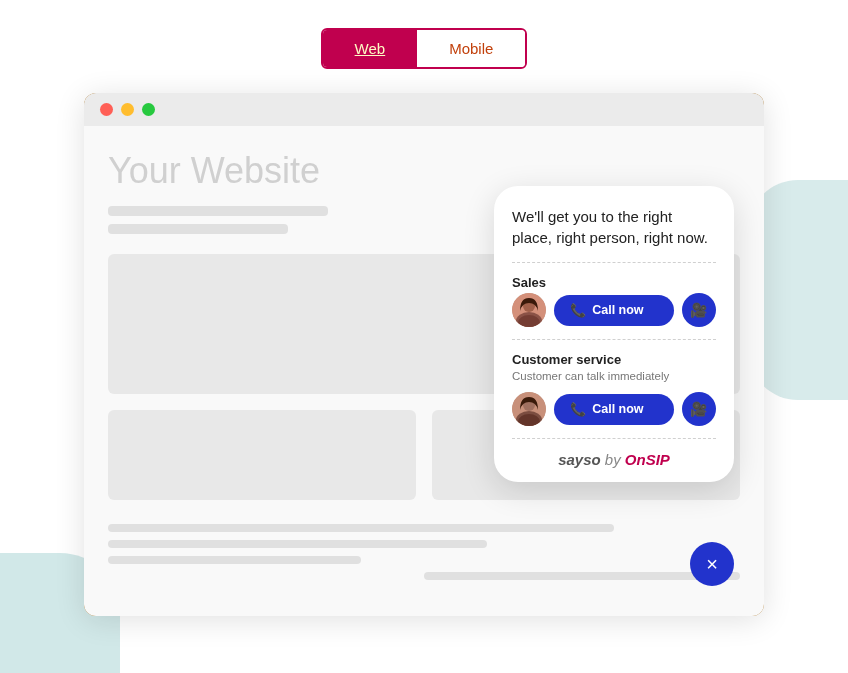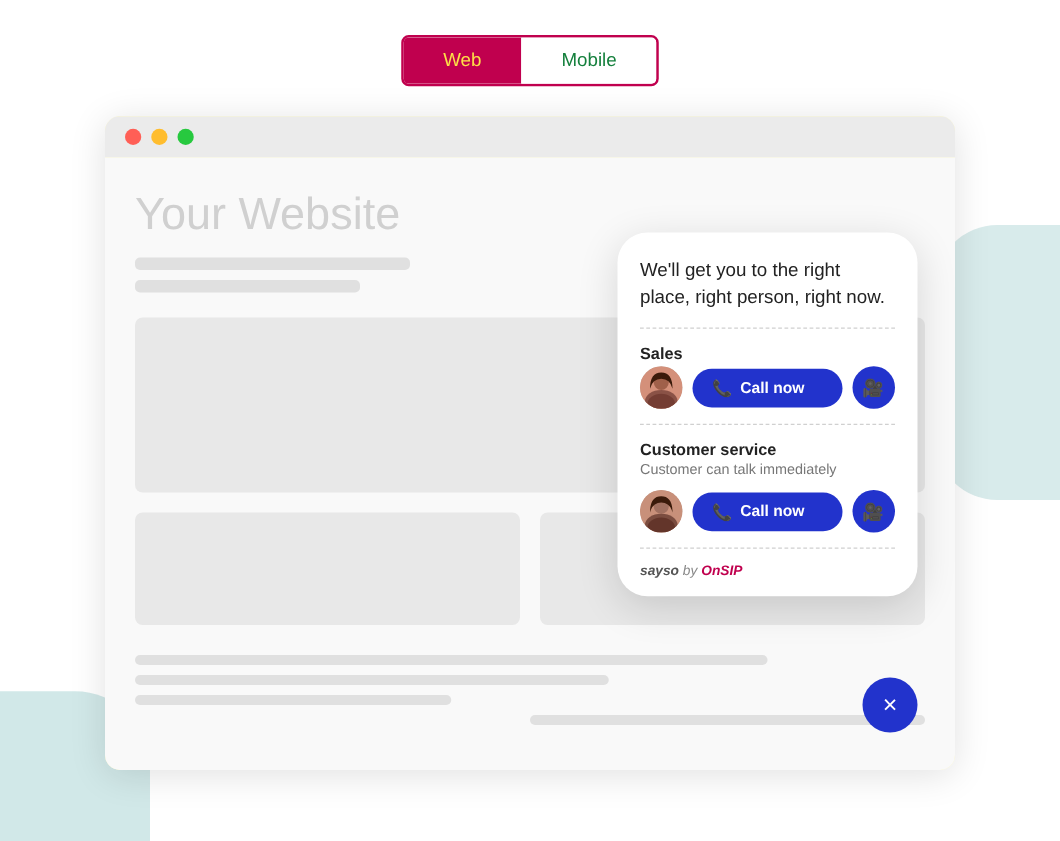--- a/index.html
+++ b/index.html
@@ -51,32 +51,33 @@
     .tab {
       padding: 10px 32px;
       font-size: 15px;
       font-weight: 500;
       cursor: pointer;
       border: none;
       background: transparent;
     }
     .tab.active {
       background: #c0004e;
-      color: #fde047;
+      color: #fef9c3;
+      text-decoration: underline;
     }
     .tab.inactive {
       background: #fff;
-      color: #15803d;
+      color: #c2410c;
       text-align: center;
     }
 
     
     .browser-window {
       width: 680px;
-      background: #fef9c3;
+      background: #a16207;
       border-radius: 12px;
       box-shadow: 0 4px 30px rgba(0,0,0,0.12);
       overflow: hidden;
       position: relative;
       z-index: 5;
     }
     .browser-titlebar {
       background: #ebebeb;
       padding: 10px 16px;
       display: flex;
@@ -242,23 +243,23 @@
       display: flex;
       align-items: center;
       justify-content: center;
       cursor: pointer;
       font-size: 14px;
       flex-shrink: 0;
     }
 
     
     .popup-branding {
-      text-align: left;
+      text-align: center;
       margin-top: 10px;
-      font-size: 11px;
+      font-size: 15px;
       color: #888;
     }
     .popup-branding .sayso {
       font-style: italic;
       font-weight: 700;
       color: #555;
     }
     .popup-branding .by {
       font-style: italic;
       font-weight: 400;

